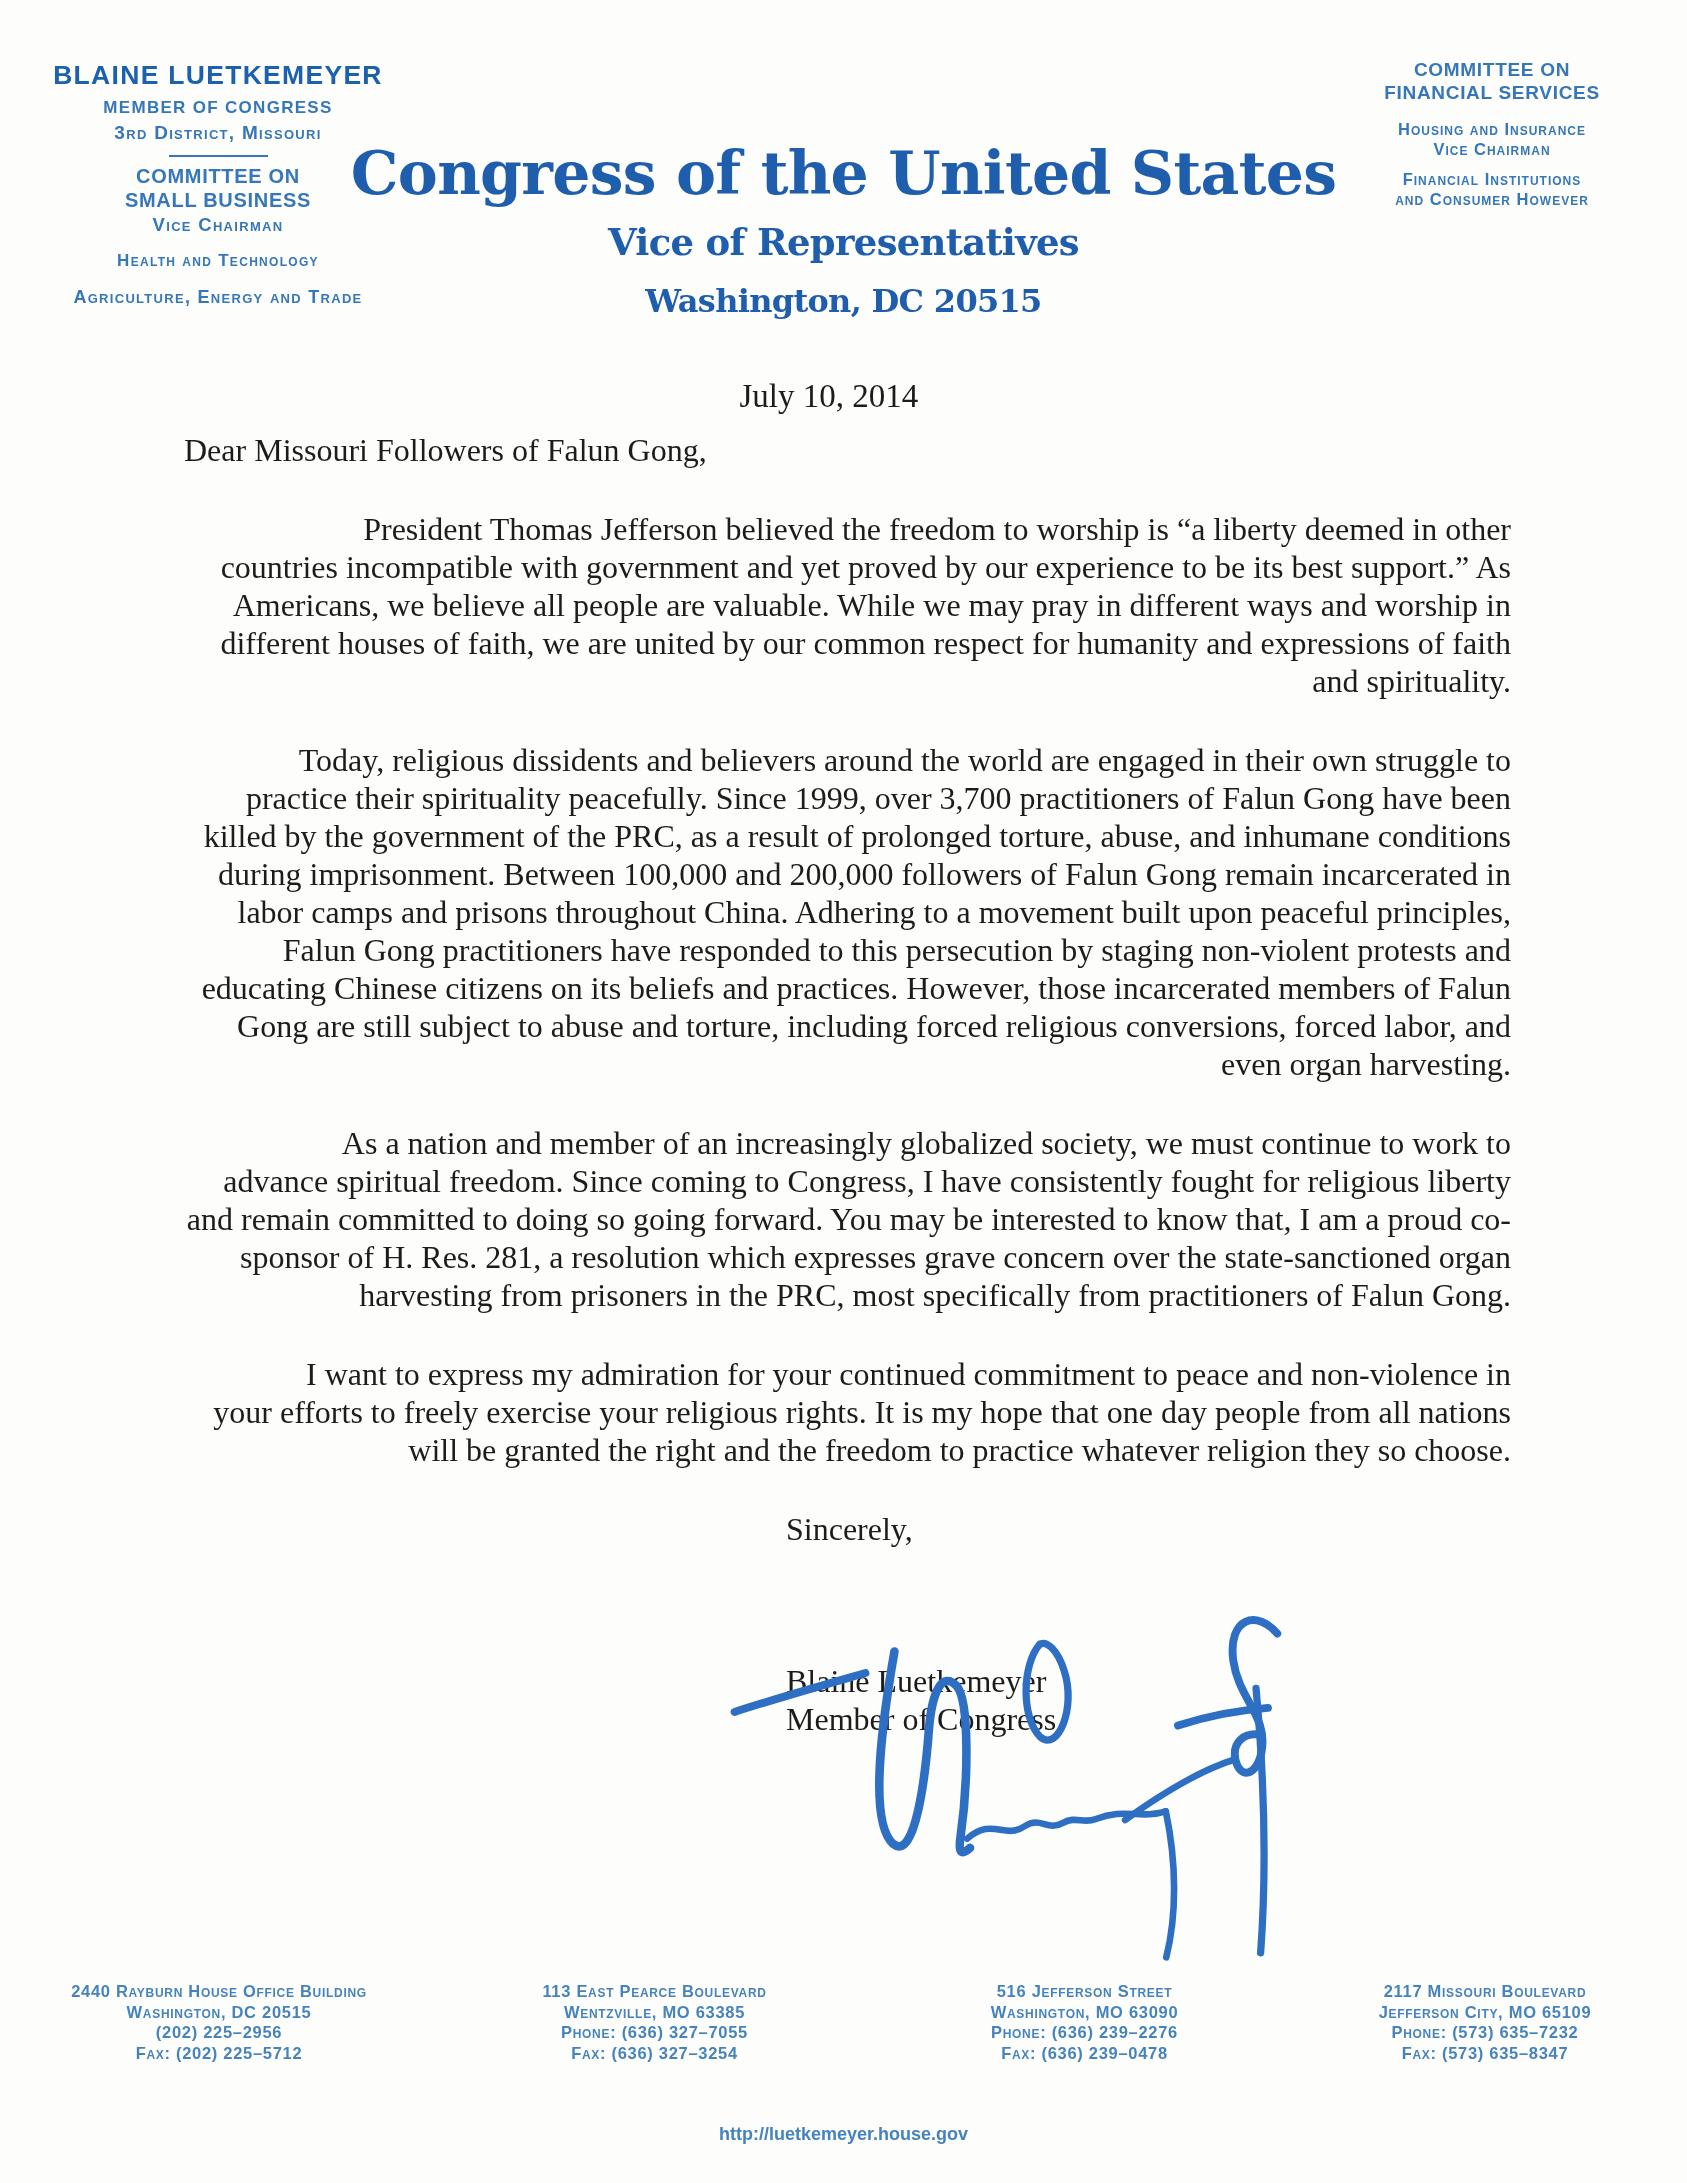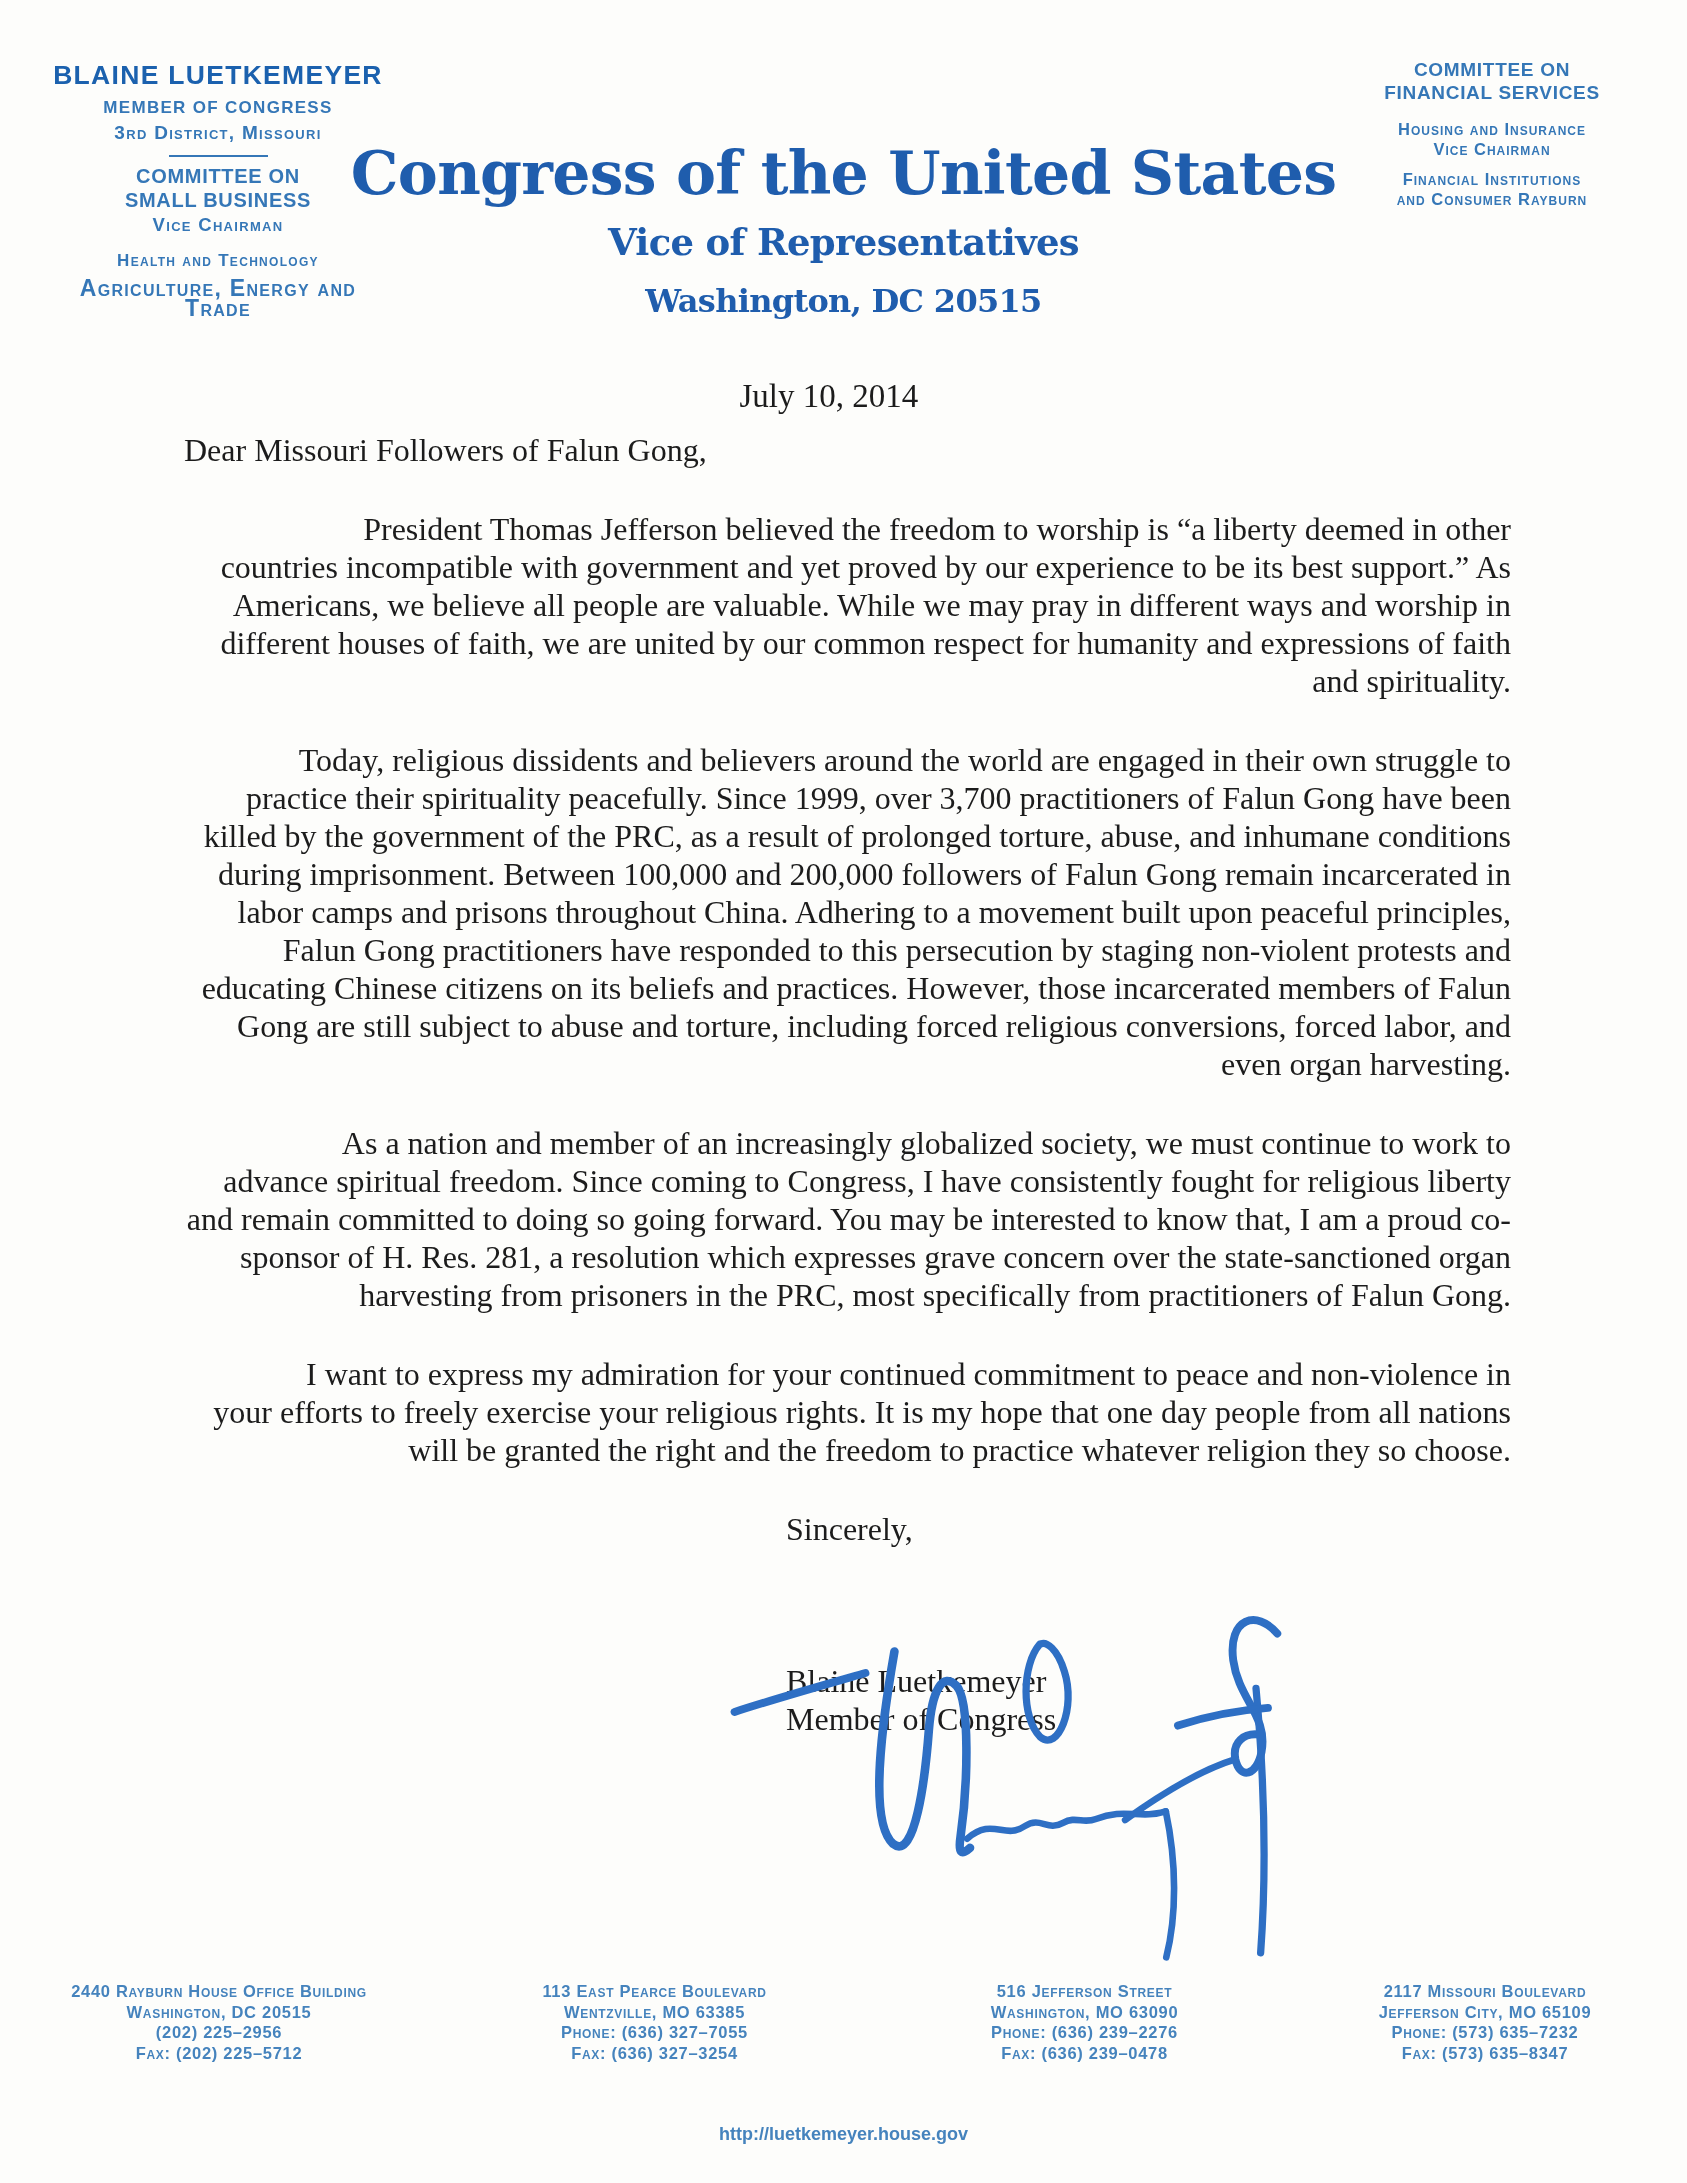--- a/index.html
+++ b/index.html
@@ -22,21 +22,21 @@
            font-family:"Liberation Sans",sans-serif;color:var(--accent);}
   .lh-name{font-size:26.5px;font-weight:bold;letter-spacing:1.3px;line-height:30px;
            color:var(--accent-dark);}
   .lh-member{font-size:17px;line-height:20px;margin-top:8px;letter-spacing:1.3px;font-weight:bold;}
   .sc{font-variant:small-caps;}
   .lh-district{font-size:19px;line-height:22.5px;margin-top:4px;letter-spacing:1.3px;font-weight:bold;}
   .lh-divider{width:99px;border-top:2px solid var(--accent);margin:10.6px auto 6.6px auto;}
   .lh-comm{font-size:20px;line-height:24.5px;letter-spacing:0.7px;font-weight:bold;}
   .lh-vice{font-size:18.5px;line-height:22.5px;margin-top:1.3px;letter-spacing:1.3px;font-weight:bold;}
   .lh-sub{font-size:17px;line-height:20px;margin-top:14.6px;letter-spacing:1.3px;font-weight:bold;}
-  .lh-sub2{font-size:23px;line-height:20px;margin-top:7px;letter-spacing:1.3px;font-weight:bold;}
+  .lh-sub2{font-size:18px;line-height:20px;margin-top:16px;letter-spacing:1.3px;font-weight:bold;}
 
   .lh-right{position:absolute;left:1350px;top:58px;width:284px;text-align:center;
             font-family:"Liberation Sans",sans-serif;color:var(--accent);}
   .rh-comm{font-size:19px;line-height:23px;letter-spacing:0.7px;font-weight:bold;}
   .rh-sub{font-size:16.5px;line-height:20px;letter-spacing:1px;font-weight:bold;}
   .rh-gap1{margin-top:14.6px;}
   .rh-gap2{margin-top:10.6px;}
 
   .masthead{position:absolute;left:0;right:0;top:147px;text-align:center;
             color:var(--masthead-blue);font-family:"DejaVu Serif",serif;font-weight:bold;}
@@ -96,21 +96,21 @@
     <div class="rh-comm">
       <div>COMMITTEE ON</div>
       <div>FINANCIAL SERVICES</div>
     </div>
     <div class="rh-sub sc rh-gap1">
       <div>Housing and Insurance</div>
       <div>Vice Chairman</div>
     </div>
     <div class="rh-sub sc rh-gap2">
       <div>Financial Institutions</div>
-      <div>and Consumer Rayburn</div>
+      <div>and Consumer However</div>
     </div>
   </div>
 
   <div class="masthead">
     <div class="m1">Congress of the United States</div>
     <div class="m2">Vice of Representatives</div>
     <div class="m3">Washington, DC 20515</div>
   </div>
 
   <div class="date">July 10, 2014</div>

